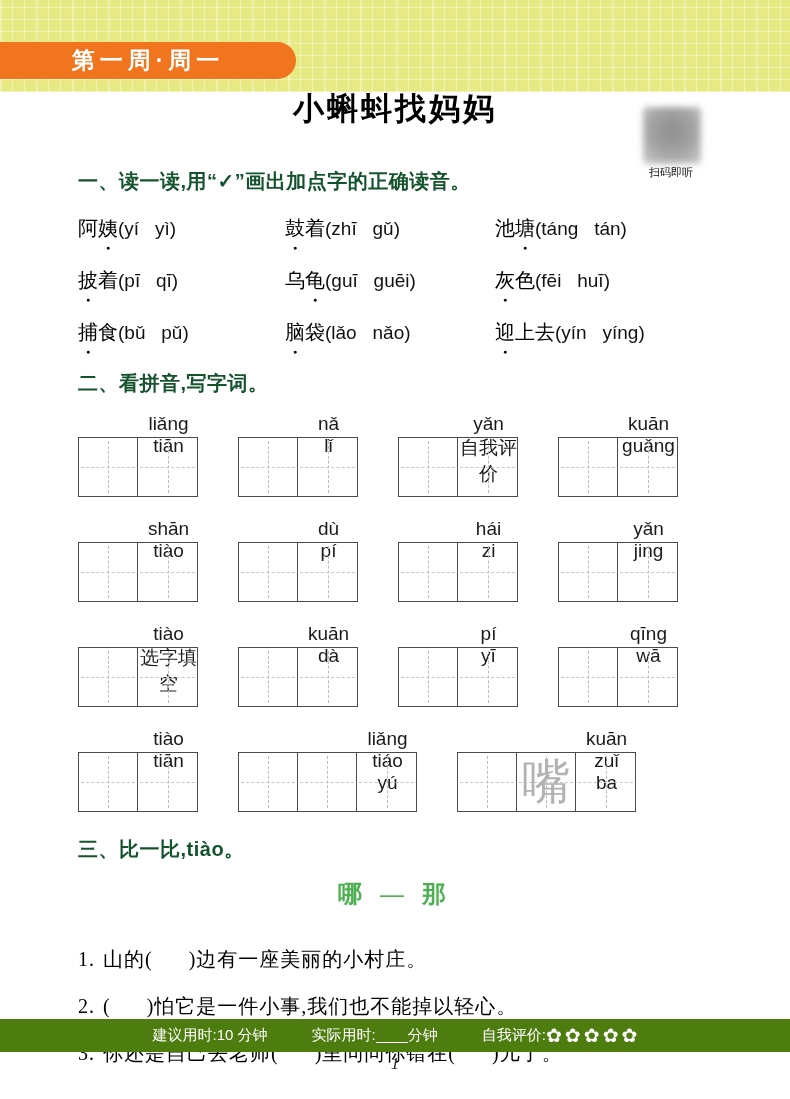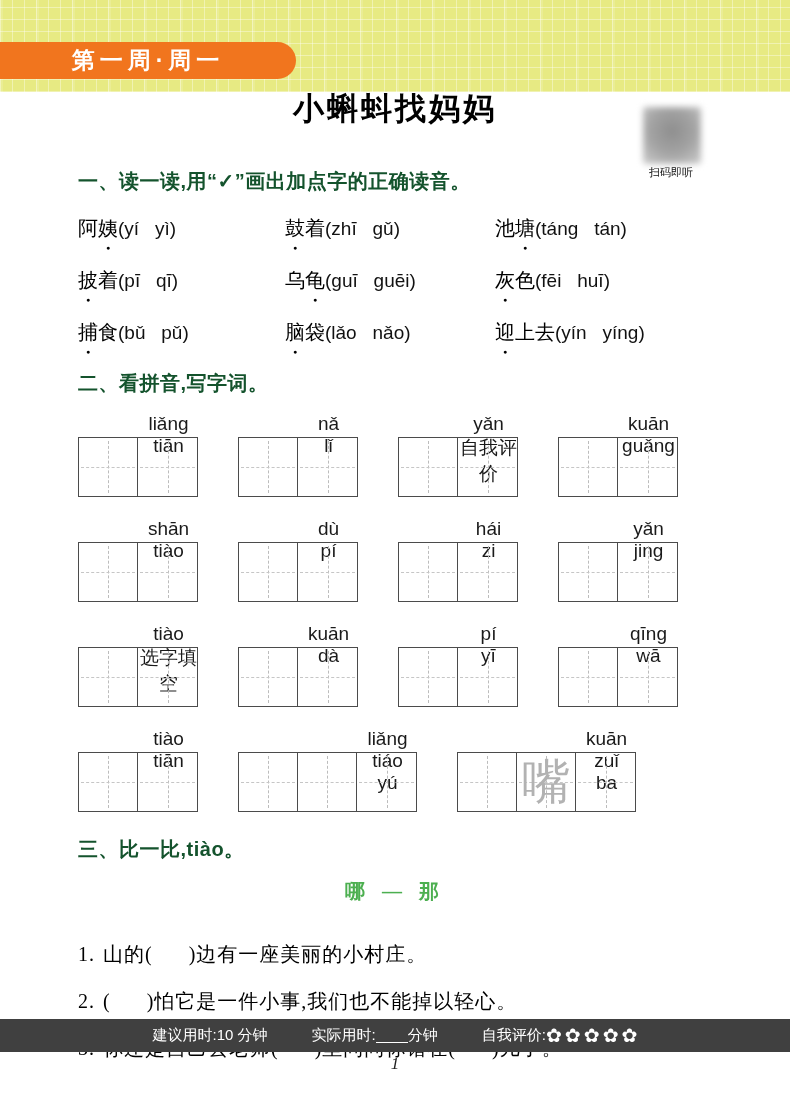--- a/index.html
+++ b/index.html
@@ -77,33 +77,33 @@
   }
   .trace {
     position:absolute; inset:0; z-index:2; display:flex; align-items:center; justify-content:center;
     font-family:"Liberation Serif", serif; font-size:48px; color:#b2b2b2;
   }
 
   
   .s3-head { margin-top:24px; }
   .s3-choice {
     margin-top:15px; text-align:center; font-family:"Liberation Serif", serif;
-    font-size:20px; color:#4caf50; letter-spacing:6px; font-weight:bold;
+    font-size:24px; color:#4caf50; letter-spacing:6px; font-weight:bold;
   }
   .s3-items { margin-top:36px; }
   .s3-item {
     font-family:"Liberation Serif", serif; font-size:20px; color:#000;
     white-space:pre; margin-bottom:20px; letter-spacing:1px;
   }
   .s3-item .num { font-family:"Liberation Serif", serif; margin-right:8px; }
 
   
   .footer-bar {
     position:absolute; left:0; top:1019px; width:790px; height:33px;
-    background:#404040; color:#ffffff;
+    background:#4d7c0f; color:#ffffff;
     display:flex; align-items:center; justify-content:center; gap:44px;
     font-size:15px;
   }
   .footer-seg { display:flex; align-items:center; white-space:pre; }
   .blank-line { display:inline-block; width:32px; height:14px; border-bottom:1.5px solid #ffffff; }
   .flowers { display:flex; gap:3px; font-size:19px; line-height:1; }
   .page-num {
     position:absolute; left:0; top:1054px; width:790px; text-align:center;
     font-family:"Liberation Serif", serif; font-size:17px; color:#222; font-style:italic;
   }

